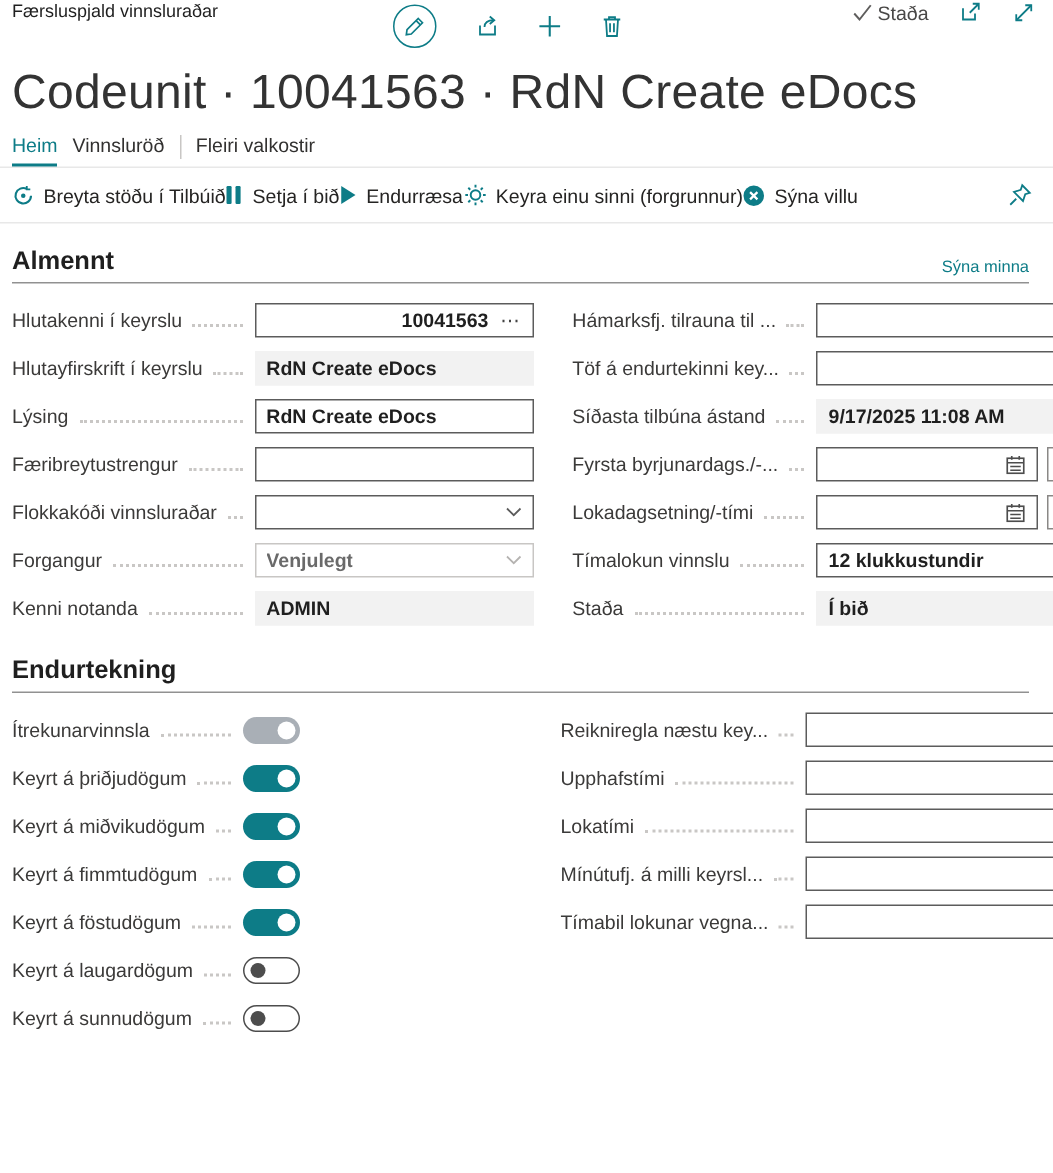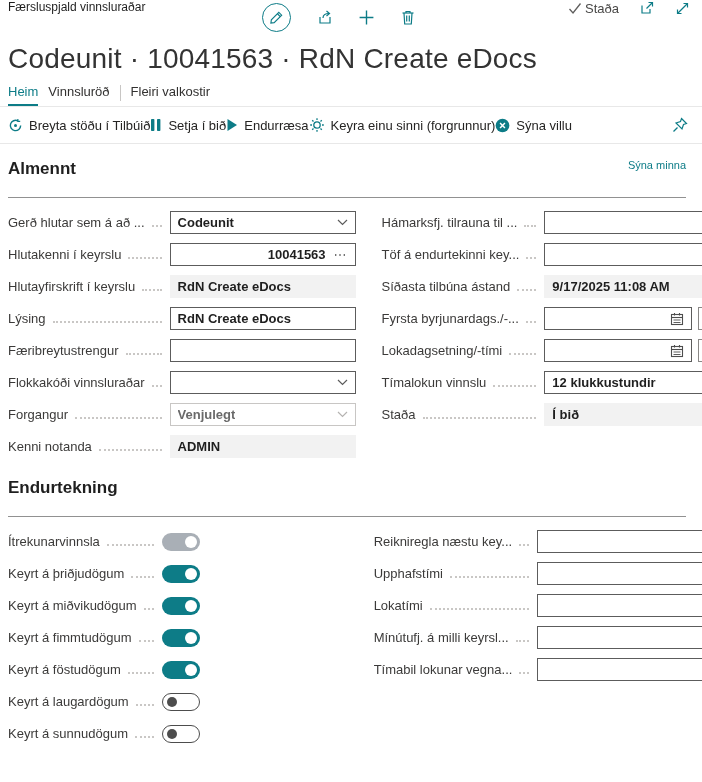--- a/index.html
+++ b/index.html
@@ -14,36 +14,36 @@
   
   .topbar { position:relative; height:34px; display:flex; align-items:flex-start; padding:0 12px 0 8px; }
   .caption { font-size:12px; color:#1f1f1f; }
   .topbar-center { position:absolute; left:262px; top:0; height:34px; display:flex; align-items:center; gap:25px; }
   .icon-btn { background:none; border:none; padding:0; cursor:pointer; display:flex; align-items:center; }
   .edit-circle { width:29px; height:29px; border:1px solid #0d7c87; border-radius:50%; display:flex; align-items:center; justify-content:center; background:#fff; }
   .topbar-right { margin-left:auto; display:flex; align-items:center; gap:20px; }
   .saved { display:flex; align-items:center; gap:3px; font-size:13px; color:#494847; }
 
   
-  .page-title { font-size:28px; font-weight:400; color:#333; margin:9px 0 5px; padding-left:8px; letter-spacing:.2px; white-space:nowrap; }
+  .page-title { font-size:32px; font-weight:400; color:#333; margin:9px 0 5px; padding-left:8px; letter-spacing:.2px; white-space:nowrap; }
 
   
   .tabs { display:flex; align-items:flex-end; gap:10px; padding-left:8px; border-bottom:1px solid #e8e8e8; height:27px; }
   .tab { font-size:13px; color:#323130; padding-bottom:7px; cursor:pointer; }
   .tab.active { color:#0d7c87; padding-bottom:5px; border-bottom:2px solid #0d7c87; }
   .tab-divider { width:1px; height:16px; background:#c8c6c4; margin-bottom:5px; }
 
   
   .actionbar { display:flex; align-items:center; height:37px; padding:0 14px 0 8px; border-bottom:1px solid #e8e8e8; }
   .action { display:flex; align-items:center; gap:6px; font-size:13px; color:#252423; background:none; border:none; cursor:pointer; font-family:inherit; padding:0; }
   .pin-btn { margin-left:auto; }
 
   
   .content { padding:0 16px 0 8px; }
-  .section-header { display:flex; align-items:flex-start; justify-content:space-between; margin-top:15px; padding-bottom:18px; border-bottom:1px solid #919191; }
+  .section-header { display:flex; align-items:flex-end; justify-content:space-between; margin-top:15px; padding-bottom:4px; border-bottom:1px solid #919191; }
   .section-title { font-size:17px; font-weight:700; color:#1f1f1f; margin:0; }
   .show-less { font-size:11px; color:#0d7c87; cursor:pointer; }
 
   .grid { display:grid; grid-template-columns:1fr 1fr; column-gap:26px; margin-top:13px; }
 
   .field { display:flex; align-items:center; height:23px; margin-bottom:9px; font-size:13px; }
   .lbl { color:#3b3a39; white-space:nowrap; }
   .leader { flex:1; min-width:10px; border-bottom:2px dotted #c9c7c5; margin:0 8px 0 7px; transform:translateY(3px); }
   .ctrl { flex:0 0 auto; display:flex; align-items:center; gap:6px; }
   .w-l { width:186px; } .w-r { width:181px; }
@@ -186,32 +186,20 @@
 
   <div class="section-header">
     <h2 class="section-title">Almennt</h2>
     <span class="show-less">Sýna minna</span>
   </div>
 
   <div class="grid">
 
     <div>
 
-      <div class="field">
-        <span class="lbl">Gerð hlutar sem á að ...</span>
-        <span class="leader"></span>
-        <div class="ctrl w-l">
-          <div class="box selectbox">
-            <span class="val">Codeunit</span>
-            <svg width="11" height="7" viewBox="0 0 11 7" fill="none" stroke="#5c5c5c" stroke-width="1.2">
-                <path d="M1 1 L5.5 5.5 L10 1"></path>
-              </svg>
-          </div>
-        </div>
-      </div>
 
       <div class="field">
         <span class="lbl">Hlutakenni í keyrslu</span>
         <span class="leader"></span>
         <div class="ctrl w-l">
           <div class="box assist-box">
             <span>10041563</span>
             <span class="assist-glyph">⋯</span>
           </div>
         </div>

